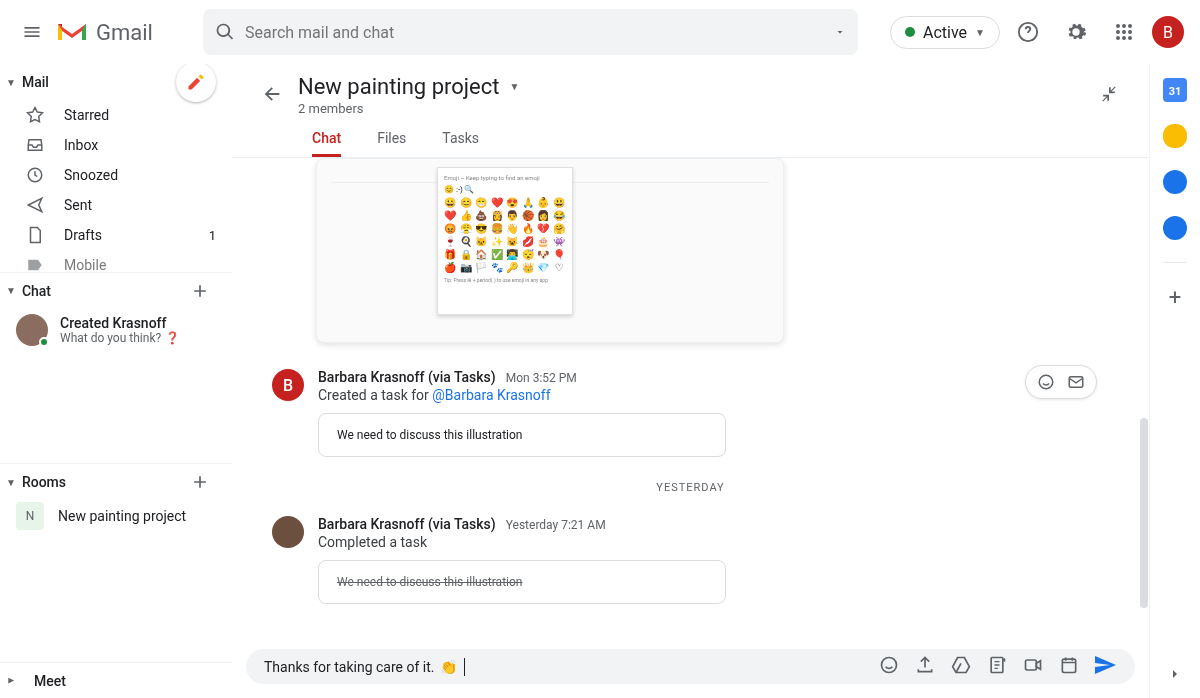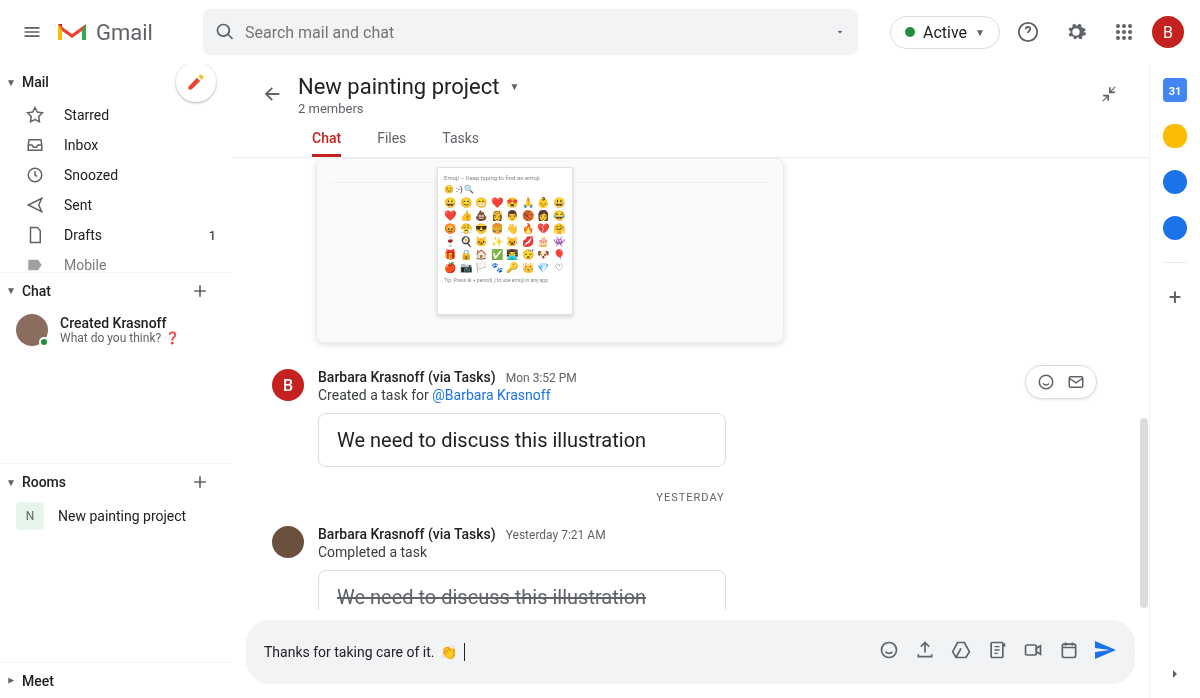--- a/index.html
+++ b/index.html
@@ -54,26 +54,26 @@
 .msg { display: flex; margin-bottom: 16px; padding: 8px 0; border-radius: 8px; position: relative; }
 .msg-avatar { width: 32px; height: 32px; border-radius: 50%; margin-right: 14px; flex-shrink: 0; }
 .msg-avatar.red { background: #c5221f; color: #fff; display: flex; align-items: center; justify-content: center; font-weight: 500; }
 .msg-avatar.photo { background: #6b4f3f; }
 .msg-body { flex: 1; }
 .msg-head { display: flex; align-items: baseline; gap: 10px; }
 .msg-author { font-size: 14px; font-weight: 500; }
 .msg-time { font-size: 12px; color: #5f6368; }
 .msg-text { font-size: 14px; color: #3c4043; margin-top: 2px; }
 .mention { color: #1a73e8; }
-.task-card { border: 1px solid #dadce0; border-radius: 8px; padding: 14px 18px; margin-top: 10px; font-size: 20px; display: inline-block; min-width: 408px; }
+.task-card { border: 1px solid #dadce0; border-radius: 8px; padding: 14px 18px; margin-top: 10px; font-size: 12px; display: inline-block; min-width: 408px; }
 .task-card.done { text-decoration: line-through; color: #5f6368; }
 .date-divider { text-align: center; font-size: 11px; letter-spacing: 1px; color: #5f6368; margin: 14px 0; }
 .msg-actions { position: absolute; right: 12px; top: 4px; display: flex; gap: 2px; background:#fff; border:1px solid #dadce0; border-radius:20px; padding:2px 6px; box-shadow:0 1px 3px rgba(0,0,0,0.1);}
 .msg-actions .ab { width:28px; height:28px; display:flex; align-items:center; justify-content:center; color:#5f6368; cursor:pointer; }
-.compose-bar { margin: 10px 14px 14px; height: 64px; background: #f1f3f4; border-radius: 24px; display: flex; align-items: center; padding: 0 18px; }
+.compose-bar { margin: 10px 14px 14px; height: 35px; background: #f1f3f4; border-radius: 24px; display: flex; align-items: center; padding: 0 18px; }
 .compose-text { flex: 1; font-size: 14px; color: #202124; display: flex; align-items: center; gap: 6px; }
 .cursor { display:inline-block; width:1px; height:18px; background:#202124; }
 .compose-icons { display: flex; gap: 16px; color: #5f6368; align-items: center; }
 .compose-icons .ci { cursor: pointer; }
 .send-btn { color: #1a73e8; margin-left: 14px; cursor: pointer; }
 .side-panel { width: 50px; display: flex; flex-direction: column; align-items: center; padding-top: 14px; gap: 22px; }
 .sp-icon { width: 24px; height: 24px; border-radius: 11px; cursor: pointer; }
 .sp-add { color: #5f6368; font-size: 22px; cursor: pointer; }
 .sp-collapse { margin-top: auto; margin-bottom: 12px; color: #5f6368; cursor: pointer; }
 .scrollbar-thumb { position: absolute; right: 1px; top: 260px; width: 8px; height: 190px; background: #dadce0; border-radius: 4px; }
@@ -238,21 +238,21 @@
             </svg>
           </div>
       </div>
       <div class="room-item">
         <div class="room-avatar">N</div>
         <span>New painting project</span>
       </div>
       <div style="height:130px"></div>
       <div class="sb-section-head" style="border-top:1px solid #f1f3f4">
         <span class="caret" style="transform:rotate(-90deg);display:inline-block">▼</span>
-        <span class="label" style="margin-left:6px">Meet</span>
+        <span class="label" style="margin-left:18px">Meet</span>
       </div>
     </div>
   </div>
 
   <div class="main">
     <div class="chat-header">
       <div class="back-btn">
           <svg width="22" height="22" viewBox="0 0 24 24" fill="#5f6368">
             <path d="M20 11H8l5-5-1.4-1.4L4 12l7.6 7.4L13 18l-5-5h12z"></path>
           </svg>

